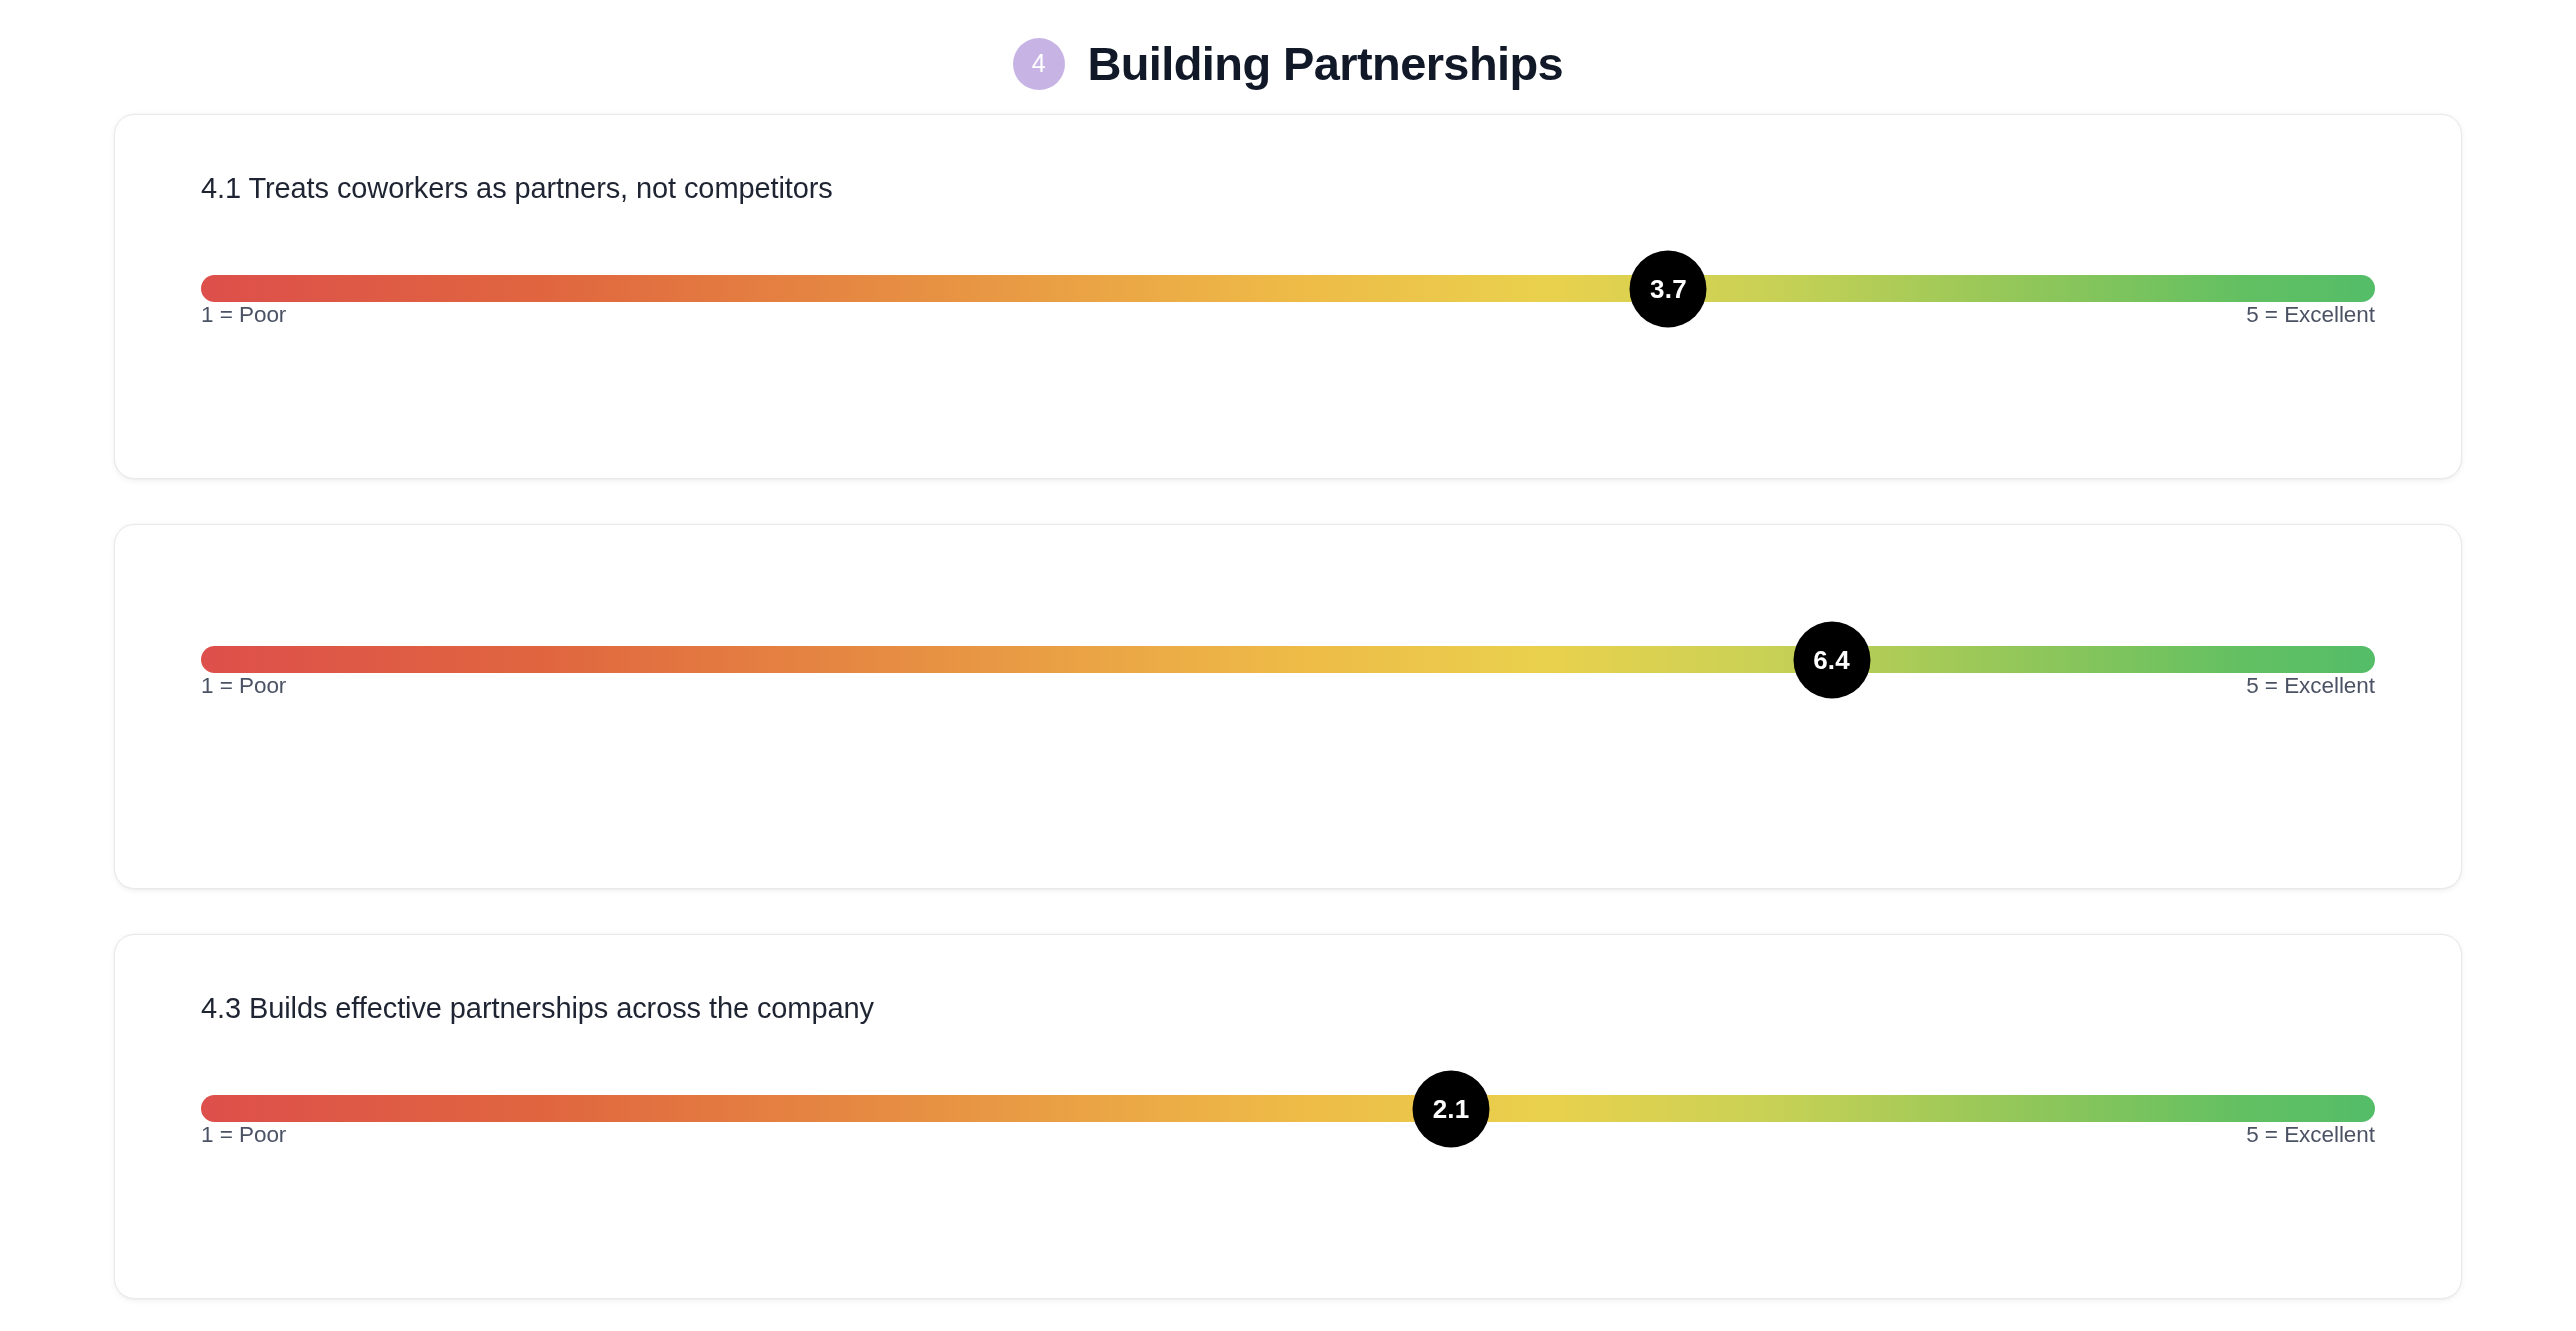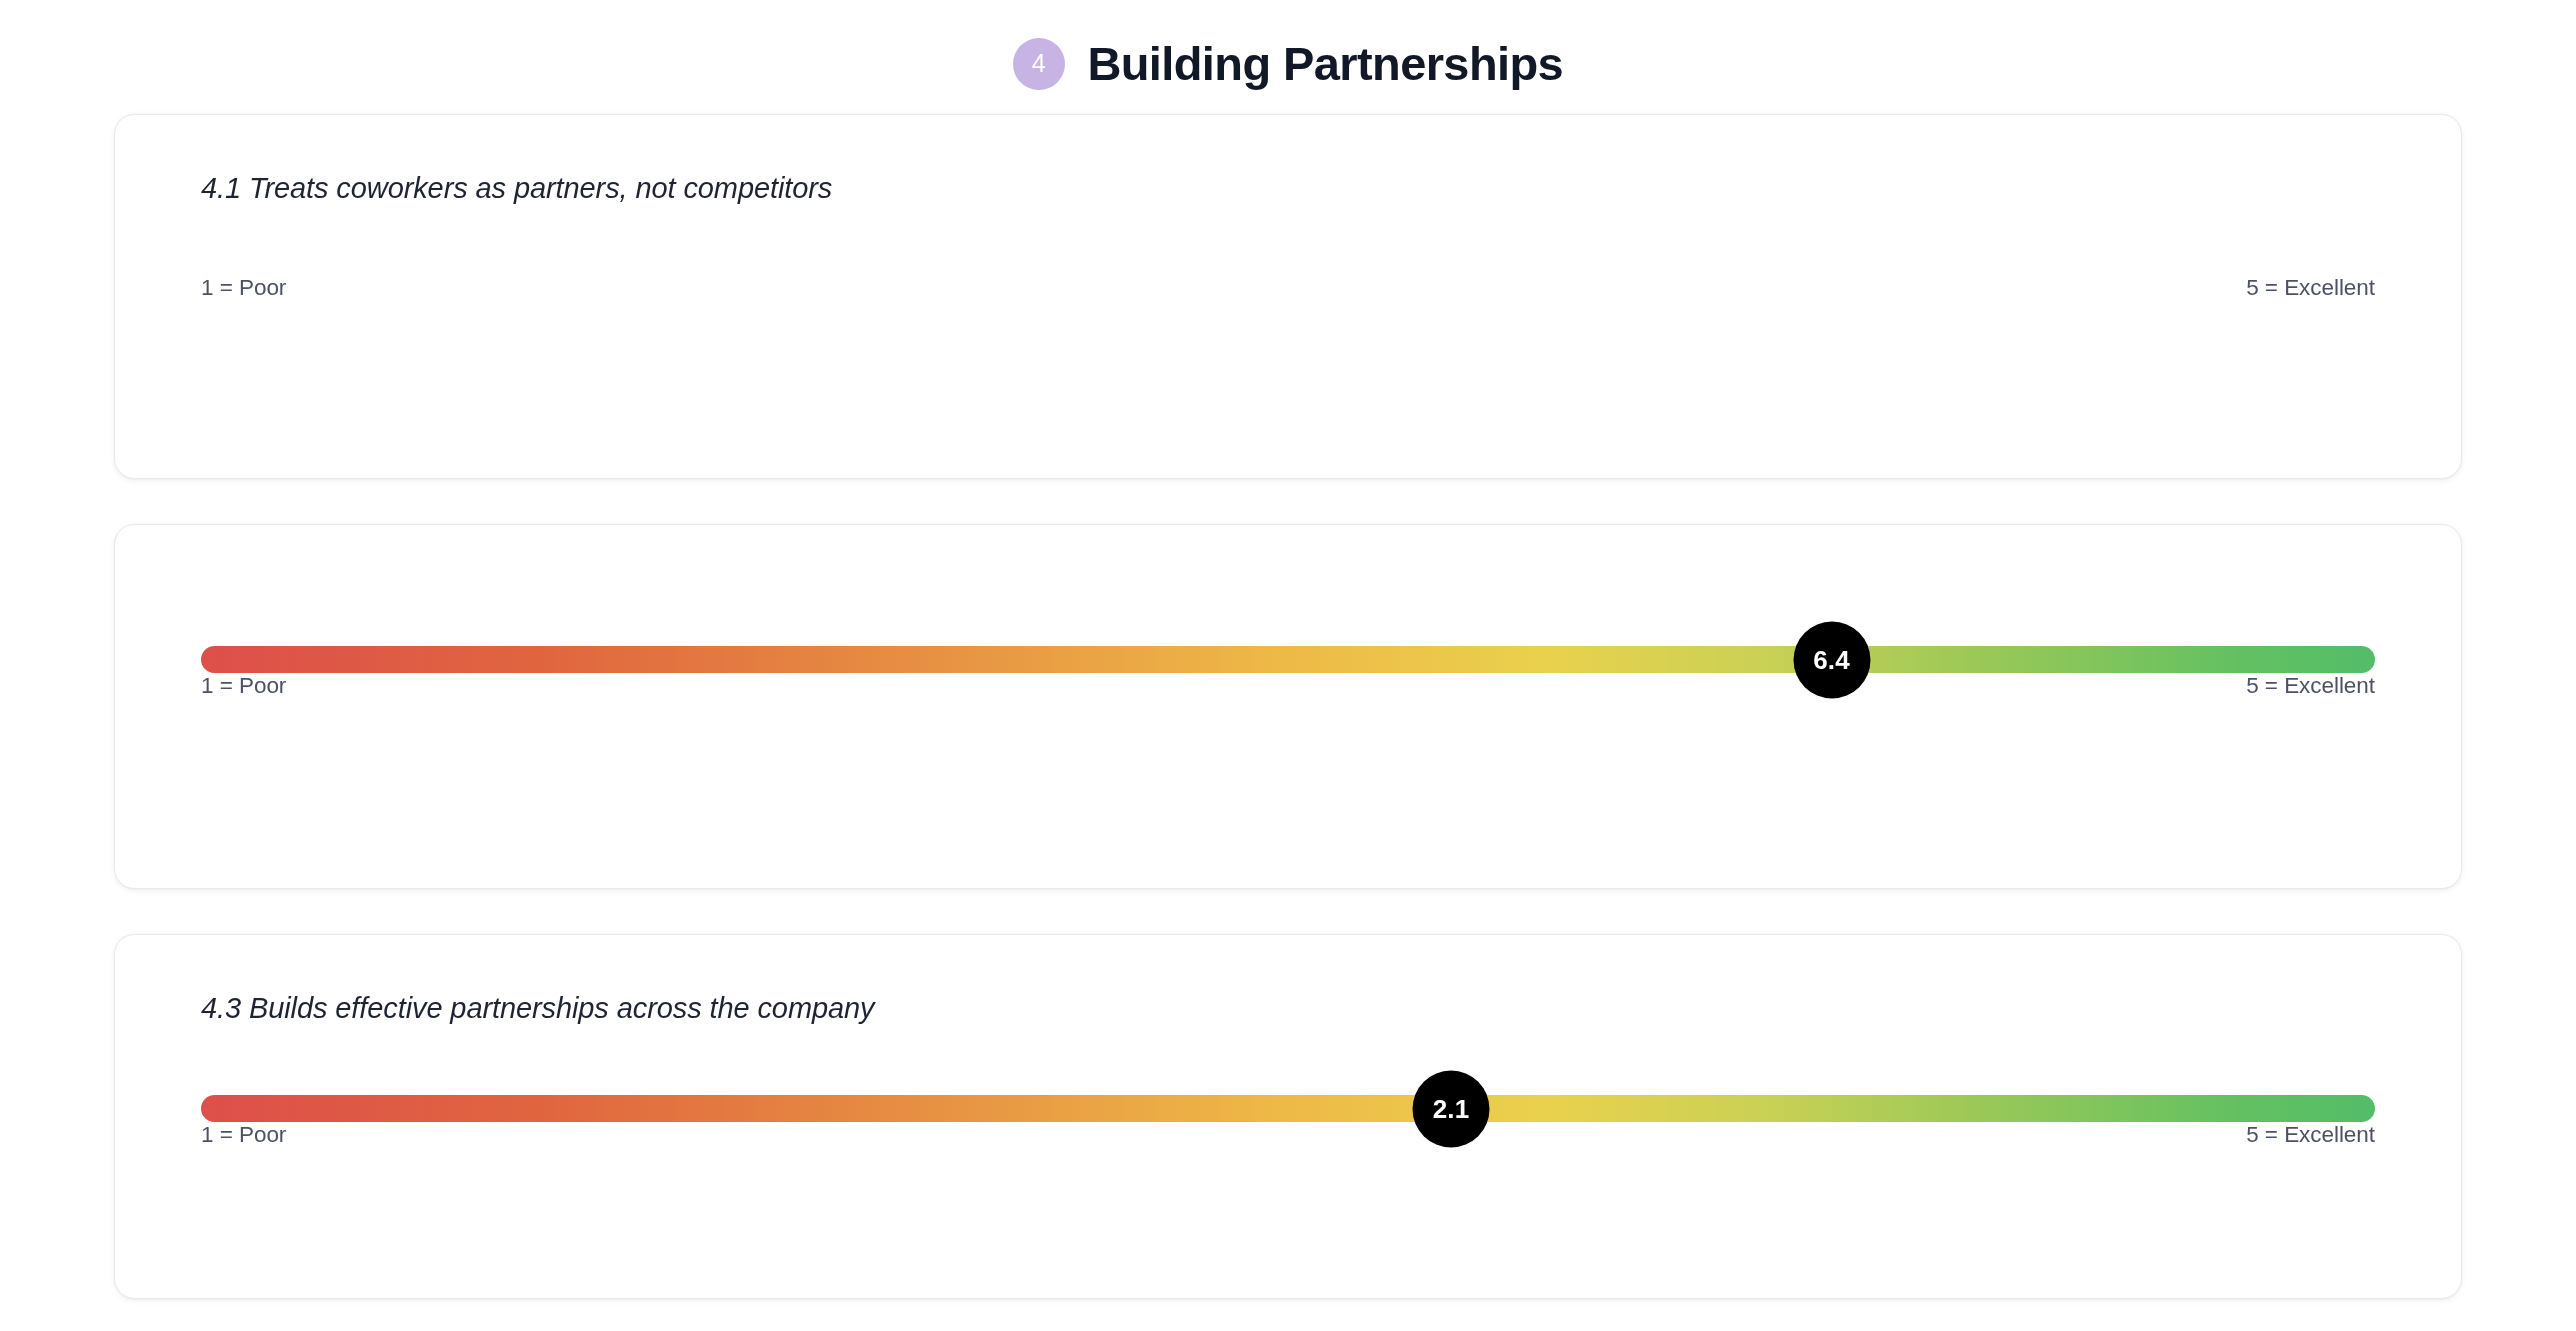--- a/index.html
+++ b/index.html
@@ -70,21 +70,20 @@
     height: 365px;
     position: relative;
   }
 
   .q-text {
     font-size: 29px;
     font-weight: 400;
     color: #1f2433;
     line-height: 1.35;
     letter-spacing: -0.1px;
-    font-style: italic;
   }
 
   
   .scale-wrap {
     margin-top: 67px;
     position: relative;
   }
 
   .scale-bar {
     position: relative;
@@ -143,20 +142,23 @@
   <div class="section-header">
     <div class="section-badge">4</div>
     <div class="section-title">Building Partnerships</div>
   </div>
 
   <div class="cards">
 
     <div class="q-card">
       <div class="q-text">4.1 Treats coworkers as partners, not competitors</div>
       <div class="scale-wrap">
+        <div class="scale-bar">
+          <div class="score-bubble" style="left:67.5%">3.7</div>
+        </div>
         <div class="scale-legend">
           <span class="legend-label">1 = Poor</span>
           <span class="legend-label">5 = Excellent</span>
         </div>
       </div>
     </div>
 
     <div class="q-card">
       <div class="scale-wrap">
         <div class="scale-bar">

